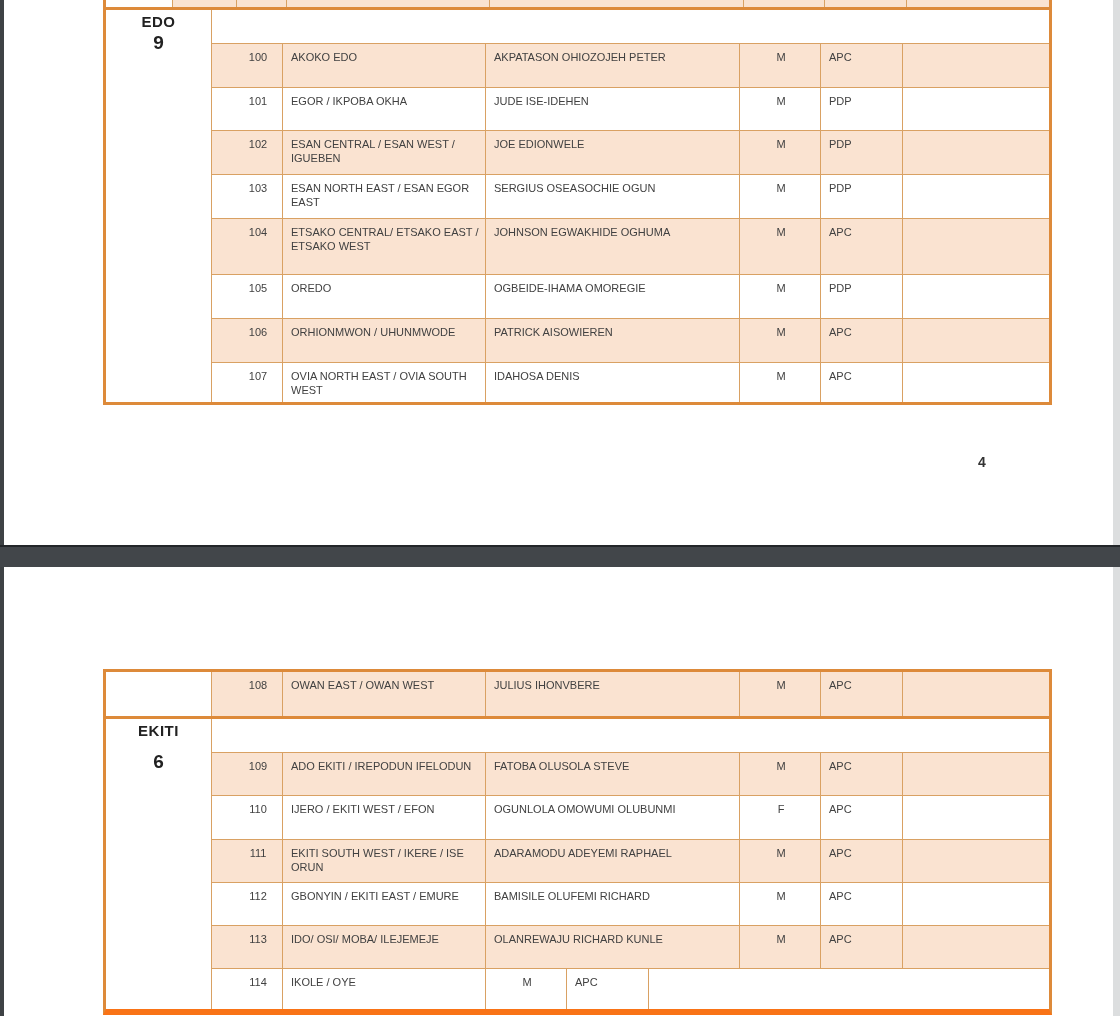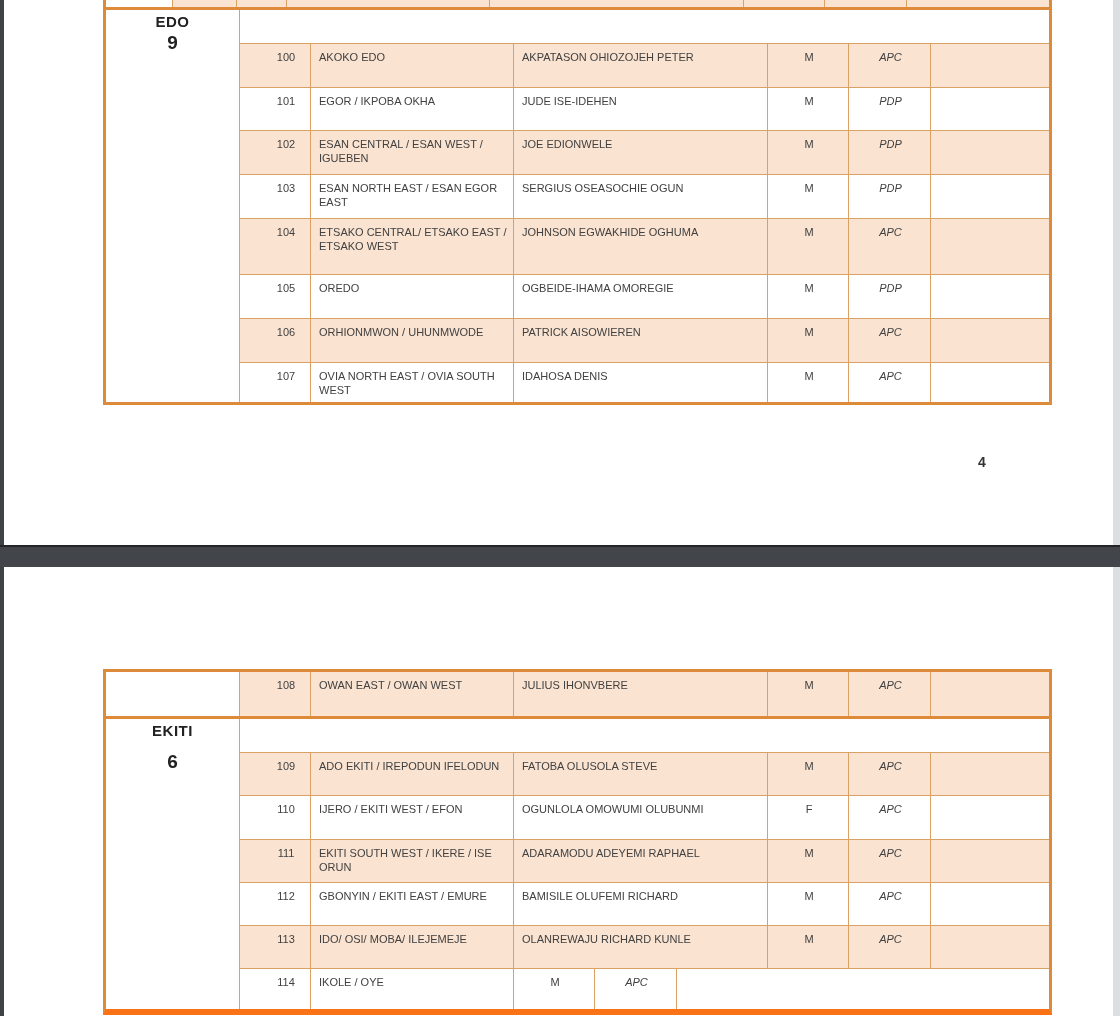--- a/index.html
+++ b/index.html
@@ -27,42 +27,42 @@
   .sc.w64{width:64px;}
   .sc.w50{width:50px;}
   .sc.w203{width:203px;}
   .sc.w254{width:254px;}
   .sc.w81{width:81px;}
   .sc.w82{width:82px;}
   .sc.lastc{flex:1;border-right:none;}
 
   .group{display:flex;}
   .group.divide{border-bottom:3px solid #dd8a3a;}
-  .state-cell{width:134px;flex:none;box-sizing:border-box;border-right:1px solid #d9a163;
+  .state-cell{width:106px;flex:none;box-sizing:border-box;border-right:1px solid #d9a163;
     background:#fff;text-align:center;padding-top:3px;}
   .state-name{font-size:15px;font-weight:bold;color:#222;letter-spacing:.5px;}
   .state-count{font-size:19px;font-weight:bold;color:#222;margin-top:2px;}
   .state-count.gap{margin-top:12px;}
   .rowsbox{flex:1;display:flex;flex-direction:column;min-width:0;}
   .hdr-strip{box-sizing:border-box;min-height:34px;background:#fff;border-bottom:1px solid #d9a163;}
 
   .row{display:flex;box-sizing:border-box;border-bottom:1px solid #d9a163;background:#fff;}
   .row.shaded{background:#fae3d1;}
   .row.shaded .c{background:#fae3d1;}
   .row.last{border-bottom:none;}
   .h39{min-height:39px;} .h40{min-height:40px;} .h43{min-height:43px;}
   .h44{min-height:44px;} .h56{min-height:56px;}
 
   .c{box-sizing:border-box;border-right:1px solid #d9a163;
     font-size:11px;color:#414141;line-height:14px;padding:6px 6px 0 8px;overflow:hidden;}
   .c.num{width:49px;text-align:center;padding-left:2px;padding-right:2px;margin-left:22px;}
   .c.const{width:203px;}
   .c.name{width:254px;}
   .c.gender{width:81px;text-align:center;}
-  .c.party{width:82px;text-align:center;font-style:italic;}
+  .c.party{width:82px;text-align:left;}
   .c.lastcol{flex:1;border-right:none;}
 
   .page-number{position:absolute;top:454px;left:933px;width:90px;text-align:center;
     font-size:14px;font-weight:bold;color:#333;}
 </style>
 </head>
 <body>
 
 <div class="viewport">
   <div class="edge-left"></div>

